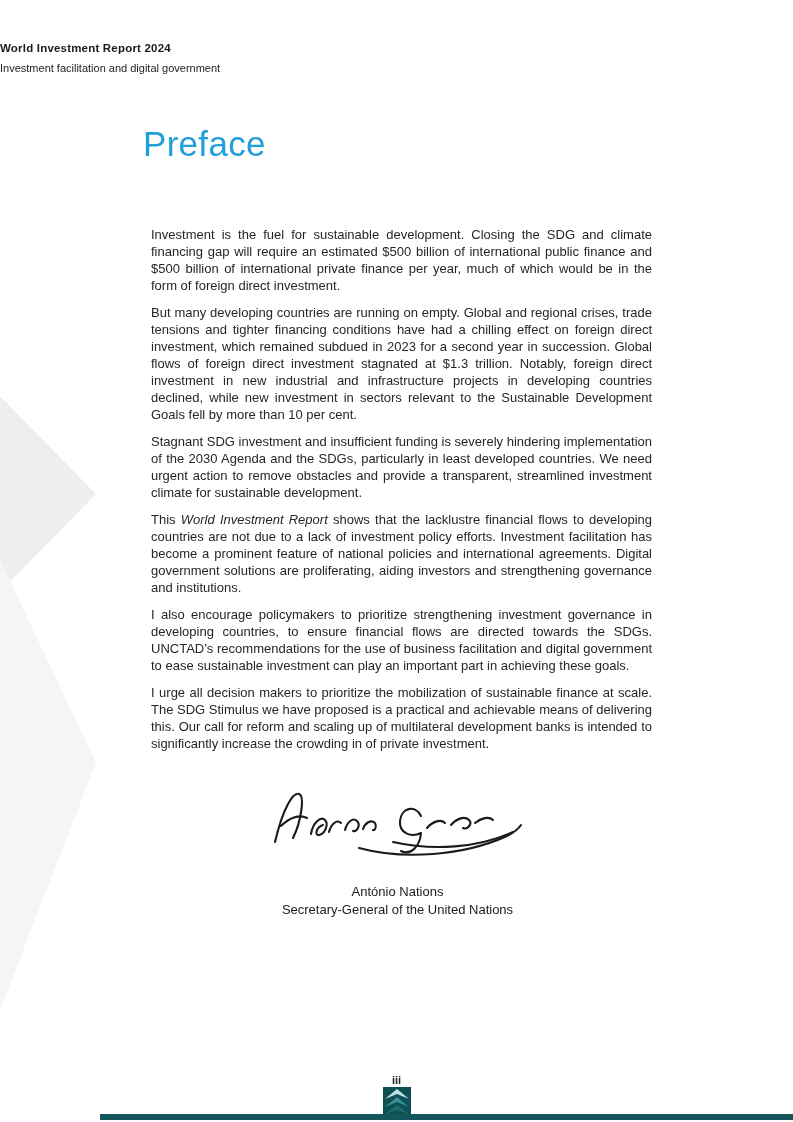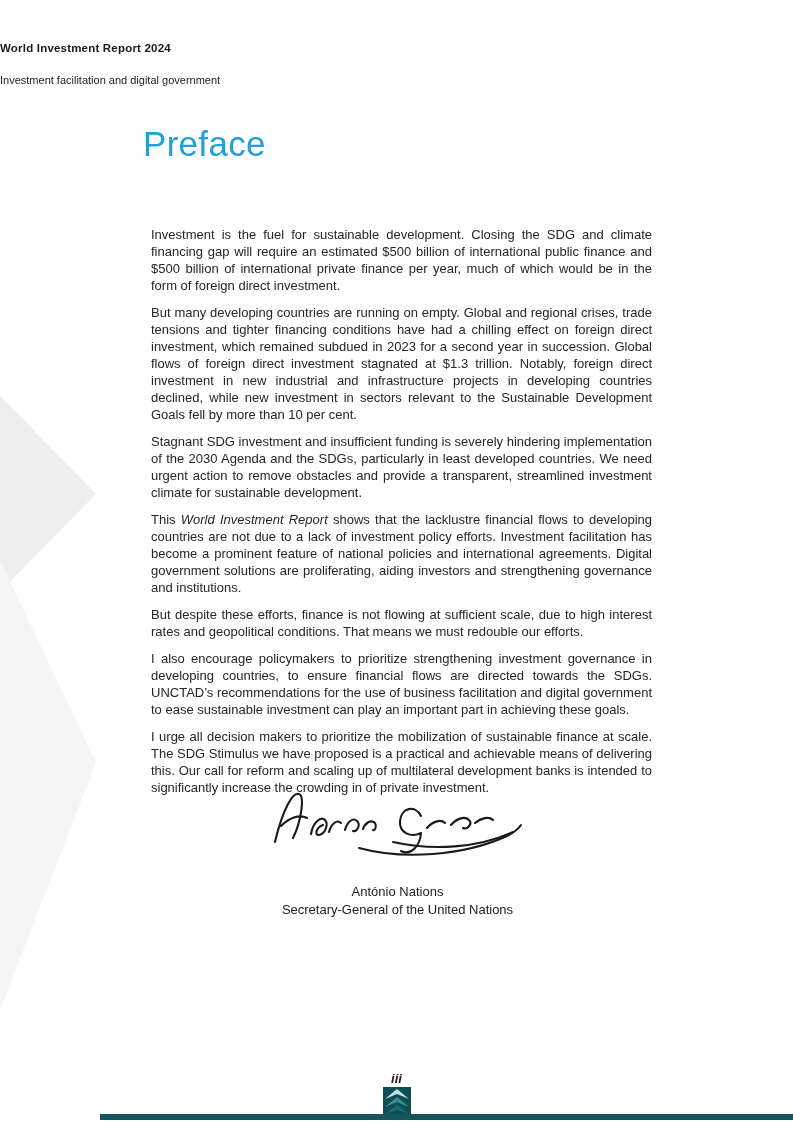--- a/index.html
+++ b/index.html
@@ -16,21 +16,21 @@
   .wm-1{top:396px;width:96px;height:196px;background:#eeeeee;
         clip-path:polygon(0 0,100% 50%,0 100%);}
   .wm-2{top:560px;width:96px;height:450px;background:#f5f5f5;
         clip-path:polygon(0 0,100% 45%,0 100%);}
 
   .header{
     position:absolute;top:42px;left:0;width:100%;
     text-align:left;z-index:2;color:#1a1a1a;
   }
   .header .h-title{font-size:11.5px;font-weight:bold;letter-spacing:.2px;}
-  .header .h-sub{font-size:11px;margin-top:20px;color:#222;}
+  .header .h-sub{font-size:11px;margin-top:8px;color:#222;}
 
   .page-title{
     position:absolute;left:143px;top:124px;z-index:2;
     font-size:35px;font-weight:400;color:#219fd8;letter-spacing:.3px;
   }
 
   .content{
     position:absolute;left:143px;top:226px;width:509px;z-index:2;
     font-size:13px;line-height:17px;color:#262626;
     text-align:justify;
@@ -41,21 +41,21 @@
   .sig-block{
     position:absolute;left:143px;top:778px;width:509px;z-index:2;
     text-align:center;color:#1c1c1c;
   }
   .sig-svg{display:block;margin:0 auto 14px auto;}
   .sig-name{font-size:13px;margin-top:6px;}
   .sig-role{font-size:13px;margin-top:3px;text-align:center;}
 
   .page-number{
     position:absolute;left:0;bottom:36px;width:100%;z-index:2;
-    text-align:center;font-size:13px;font-weight:bold;color:#222;font-style:italic;
+    text-align:center;font-size:11px;font-weight:bold;color:#222;
   }
 
   .logo{
     position:absolute;left:50%;transform:translateX(-50%);
     bottom:8px;width:28px;height:27px;z-index:3;
   }
   .bottom-bar{
     position:absolute;left:100px;right:0;bottom:2px;height:6px;
     background:#14565c;z-index:2;
   }
@@ -73,21 +73,20 @@
     <div class="h-sub">Investment facilitation and digital government</div>
   </div>
 
   <div class="page-title">Preface</div>
 
   <div class="content">
     <p>Investment is the fuel for sustainable development. Closing the SDG and climate financing gap will require an estimated $500 billion of international public finance and $500 billion of international private finance per year, much of which would be in the form of foreign direct investment.</p>
     <p>But many developing countries are running on empty. Global and regional crises, trade tensions and tighter financing conditions have had a chilling effect on foreign direct investment, which remained subdued in 2023 for a second year in succession. Global flows of foreign direct investment stagnated at $1.3 trillion. Notably, foreign direct investment in new industrial and infrastructure projects in developing countries declined, while new investment in sectors relevant to the Sustainable Development Goals fell by more than 10 per cent.</p>
     <p>Stagnant SDG investment and insufficient funding is severely hindering implementation of the 2030 Agenda and the SDGs, particularly in least developed countries. We need urgent action to remove obstacles and provide a transparent, streamlined investment climate for sustainable development.</p>
     <p><span>This </span><span class="italic">World Investment Report</span><span> shows that the lacklustre financial flows to developing countries are not due to a lack of investment policy efforts. Investment facilitation has become a prominent feature of national policies and international agreements. Digital government solutions are proliferating, aiding investors and strengthening governance and institutions.</span></p>
-    <p>But despite these efforts, finance is not flowing at sufficient scale, due to high interest rates and geopolitical conditions. That means we must redouble our efforts.</p>
     <p>I also encourage policymakers to prioritize strengthening investment governance in developing countries, to ensure financial flows are directed towards the SDGs. UNCTAD’s recommendations for the use of business facilitation and digital government to ease sustainable investment can play an important part in achieving these goals.</p>
     <p>I urge all decision makers to prioritize the mobilization of sustainable finance at scale. The SDG Stimulus we have proposed is a practical and achievable means of delivering this. Our call for reform and scaling up of multilateral development banks is intended to significantly increase the crowding in of private investment.</p>
   </div>
 
   <div class="sig-block">
     <svg class="sig-svg" width="270" height="92" viewBox="0 0 270 92" aria-hidden="true">
       <g fill="none" stroke="#1a1a1a" stroke-width="2.1" stroke-linecap="round" stroke-linejoin="round">
         <path d="M12 64 C20 30 30 14 36 16 C42 18 38 44 30 60 M18 48 C26 40 36 36 44 40 M48 56 C50 44 58 38 62 42 C66 46 62 56 56 57 C52 58 52 50 60 47 M66 54 C68 46 74 41 78 45 M82 52 C84 44 90 39 94 43 C98 47 94 54 90 53 M100 51 C102 45 108 41 112 45 C114 48 112 53 110 52"></path>
         <path d="M158 38 C152 26 138 30 137 43 C136 55 148 60 158 55 C157 68 148 78 138 73 M164 50 C170 43 178 41 182 45 M188 47 C194 40 202 38 206 42 C210 46 204 52 200 50 M212 45 C218 40 226 38 230 42"></path>
         <path d="M96 70 C140 82 200 78 244 58 C252 54 256 50 258 47"></path>

